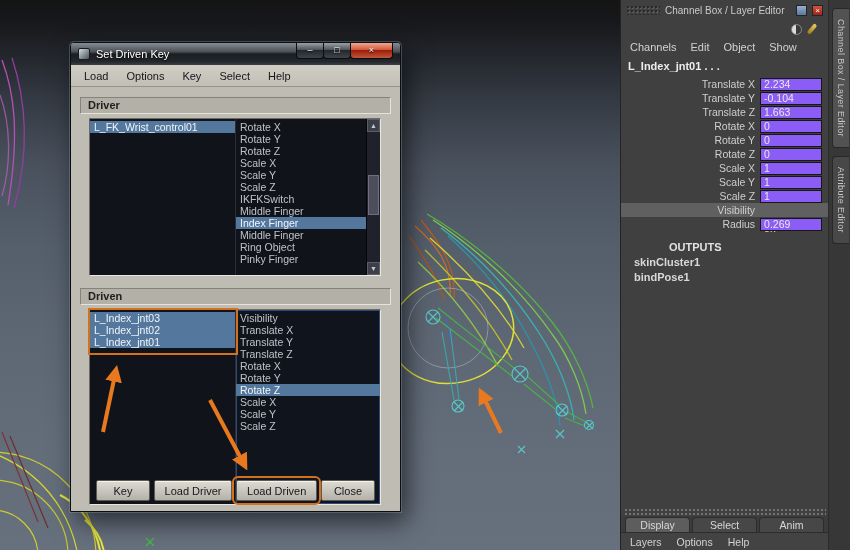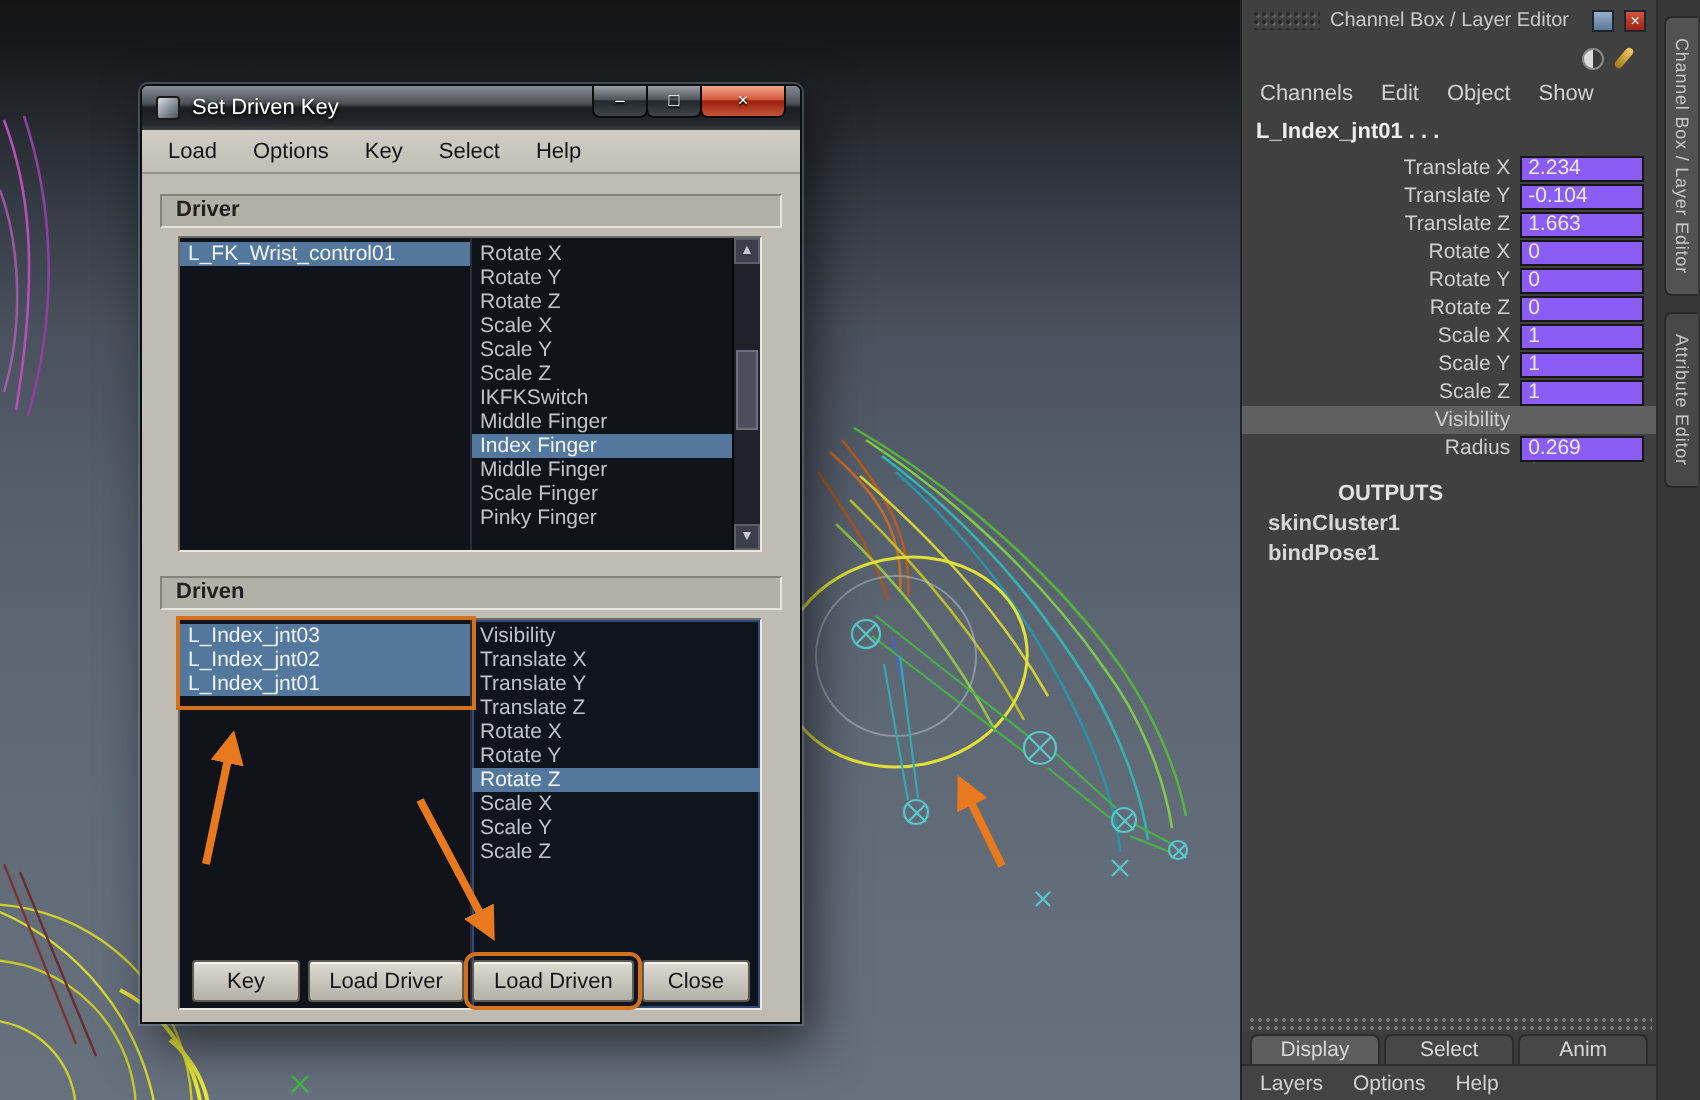--- a/index.html
+++ b/index.html
@@ -190,21 +190,21 @@
         <div class="row">Rotate X</div>
         <div class="row">Rotate Y</div>
         <div class="row">Rotate Z</div>
         <div class="row">Scale X</div>
         <div class="row">Scale Y</div>
         <div class="row">Scale Z</div>
         <div class="row">IKFKSwitch</div>
         <div class="row">Middle Finger</div>
         <div class="row sel">Index Finger</div>
         <div class="row">Middle Finger</div>
-        <div class="row">Scale Finger</div>
+        <div class="row">Ring Object</div>
         <div class="row">Pinky Finger</div>
       </div>
       <div class="scroll">
         <div class="scr-btn">▲</div>
         <div class="scr-track">
           <div class="scr-thumb"></div>
         </div>
         <div class="scr-btn">▼</div>
       </div>
     </div>

